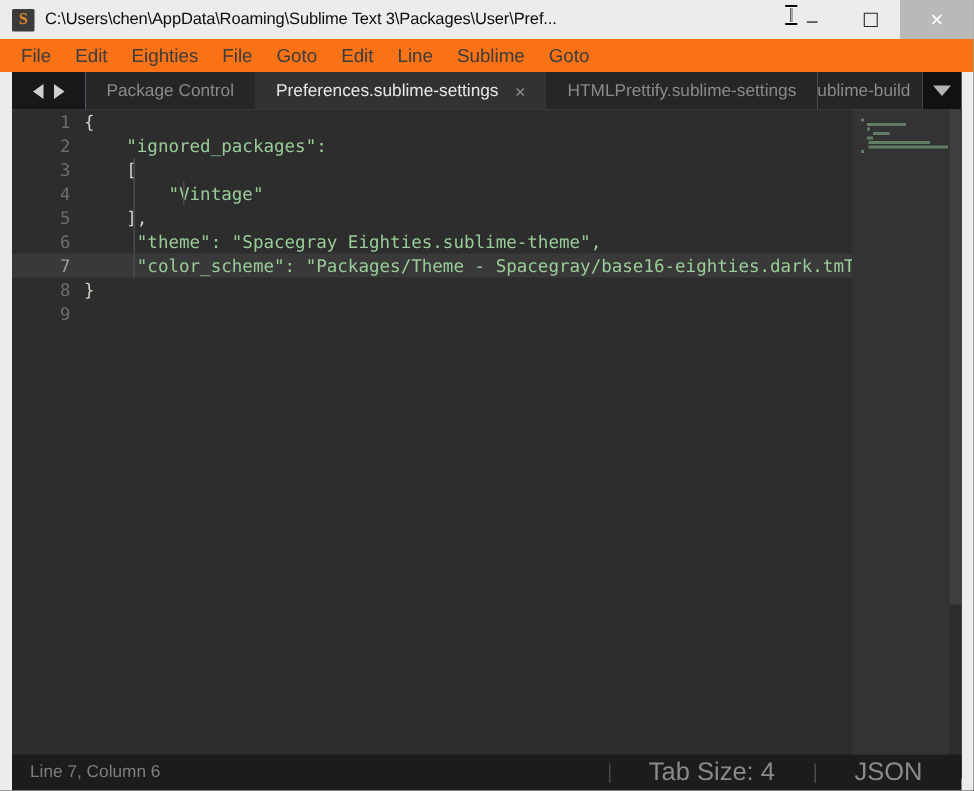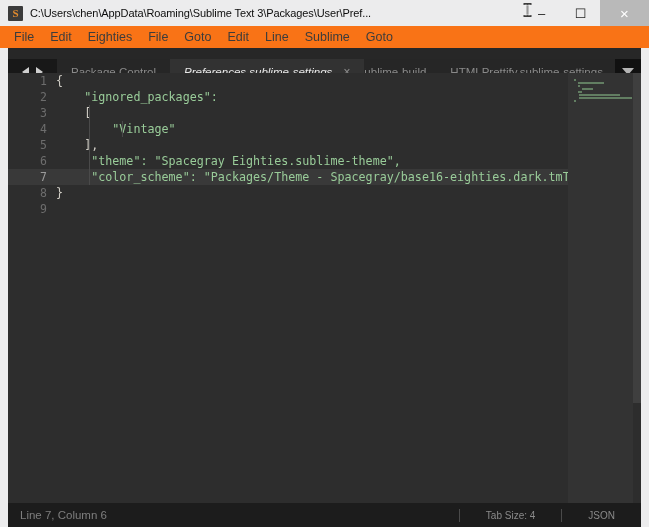--- a/index.html
+++ b/index.html
@@ -52,35 +52,35 @@
 
   
   .win-body {
     position:absolute; left:8px; top:48px; width:633px; height:471px;
     background:#272727;
   }
 
   
   .tabbar {
     position:absolute; left:0; top:0; width:633px; height:25px;
-    background:#c4b5fd; display:flex; align-items:stretch;margin-top:11px;
+    background:#c4b5fd; display:flex; align-items:stretch;
   }
   .tab-nav {
     width:49px; display:flex; align-items:center; justify-content:center;
     gap:7px; background:#181818; flex:none;
   }
   .tri { width:0; height:0; }
   .tri-l { border-top:5px solid transparent; border-bottom:5px solid transparent; border-right:7px solid #cfcfcf; }
   .tri-r { border-top:5px solid transparent; border-bottom:5px solid transparent; border-left:7px solid #cfcfcf; }
   .tabs { display:flex; align-items:stretch; flex:1; overflow:hidden; }
   .tab {
     display:flex; align-items:center; padding:0 14px;
     font-size:11.5px; color:#8a8a8a; white-space:nowrap; background:#262626;
   }
-  .tab.active { background:#323232; color:#e8e8e8;font-style:italic; }
+  .tab.active { background:#323232; color:#e8e8e8; }
   .tab .close-x {
     margin-left:11px; font-size:12px; color:#8f8f8f; line-height:1;
   }
   .tab-clip { padding-left:0; padding-right:10px; }
   .tab-drop {
     width:26px; background:#111111; display:flex; align-items:center; justify-content:center; flex:none;
   }
   .tri-d { border-left:6px solid transparent; border-right:6px solid transparent; border-top:7px solid #b4b4b4; }
 
   
@@ -133,21 +133,21 @@
 
   
   .statusbar {
     position:absolute; left:8px; top:503px; width:633px; height:24px;
     background:#1c1c1c; display:flex; align-items:center;
   }
   .st-left { font-size:11.5px; color:#7e7e7e; padding-left:12px; }
   .st-right { margin-left:auto; display:flex; align-items:center; height:100%; }
   .st-sep { width:1px; height:13px; background:#4a4a4a; }
   .st-cell {
-    font-size:10px; color:#8a8a8a; padding:0 26px; white-space:nowrap;
+    font-size:17px; color:#8a8a8a; padding:0 26px; white-space:nowrap;
   }
 </style>
 </head>
 <body>
 
 <div id="app">
 
   <div class="titlebar">
     <div class="app-icon">
       <span class="s">S</span>
@@ -190,25 +190,25 @@
         <div class="tri tri-r"></div>
       </div>
       <div class="tabs">
         <div class="tab">
           <span>Package Control</span>
         </div>
         <div class="tab active">
           <span>Preferences.sublime-settings</span>
           <span class="close-x">×</span>
         </div>
+        <div class="tab">
+          <span>HTMLPrettify.sublime-settings</span>
+        </div>
         <div class="tab tab-clip">
           <span>ublime-build</span>
-        </div>
-        <div class="tab">
-          <span>HTMLPrettify.sublime-settings</span>
         </div>
       </div>
       <div class="tab-drop">
         <div class="tri tri-d"></div>
       </div>
     </div>
 
     <div class="editor-wrap">
 
       <div class="gutter">

